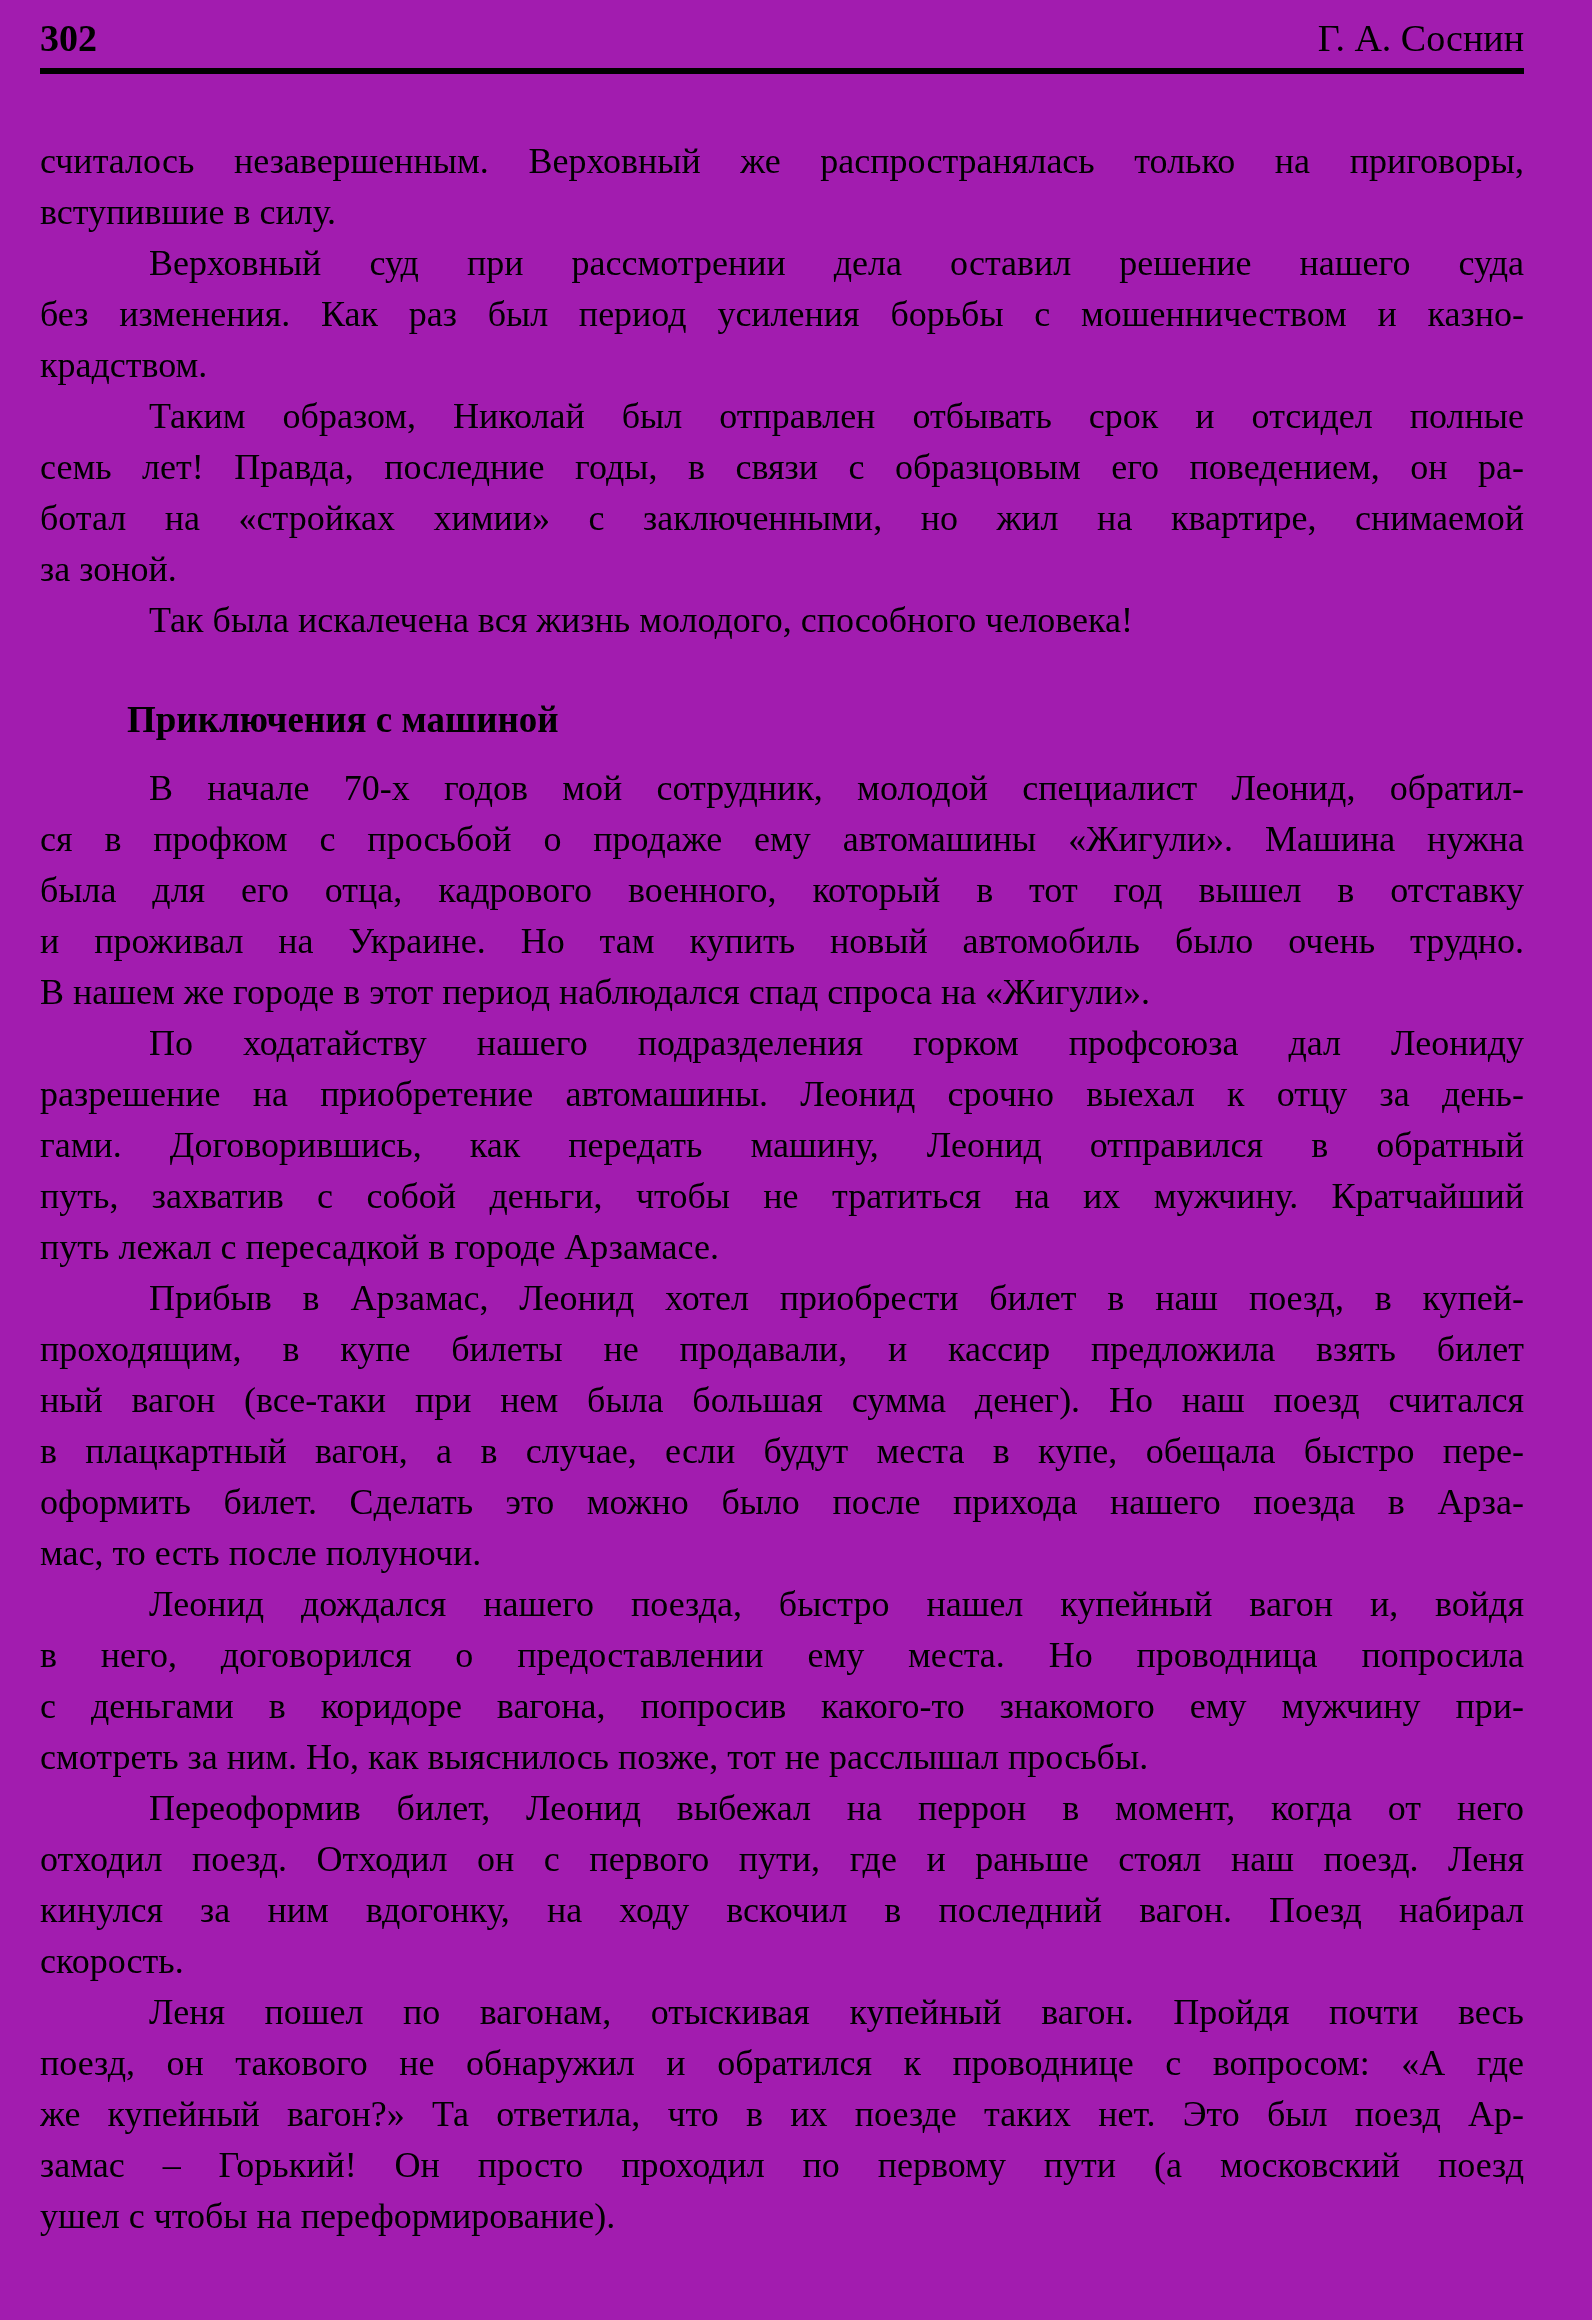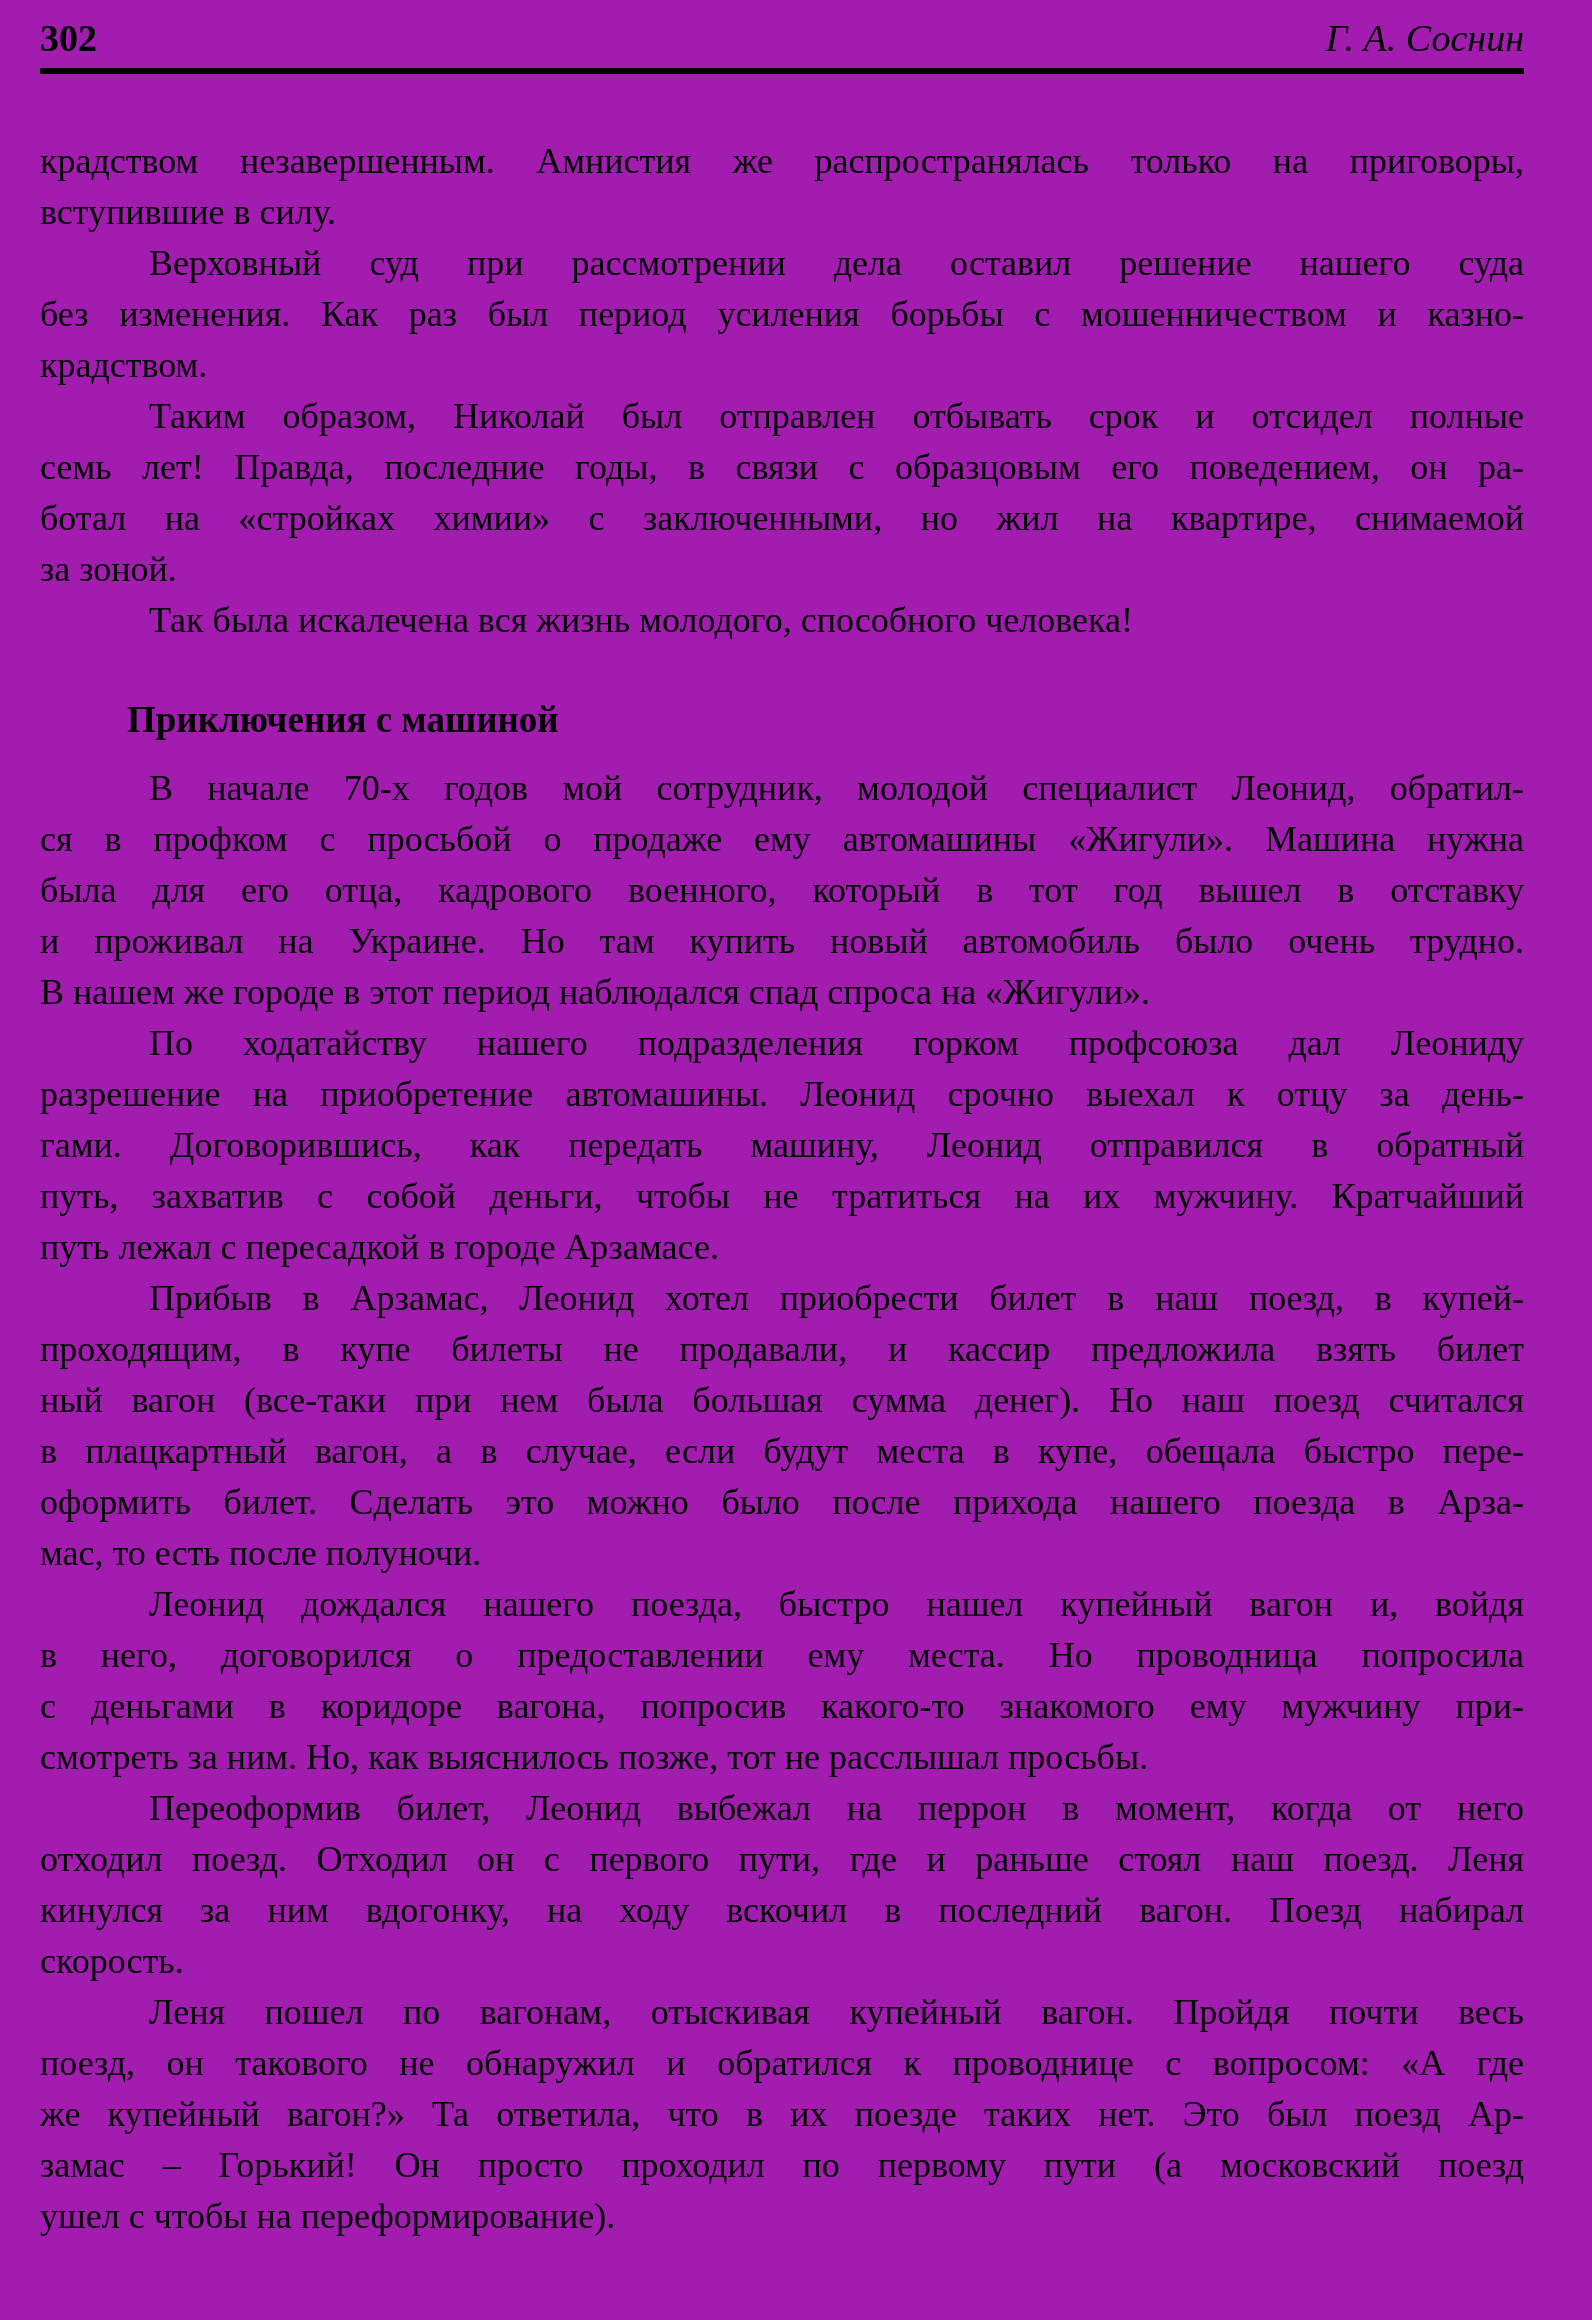--- a/index.html
+++ b/index.html
@@ -25,21 +25,20 @@
     display: flex;
     justify-content: space-between;
     align-items: baseline;
     font-size: 38px;
     line-height: 44px;
   }
   .page-number {
     font-weight: 700;
   }
   .author {
-    font-style: italic;
     font-weight: 400;
   }
   .header-rule {
     height: 6px;
     background: #000000;
     margin-top: 8px;
   }
   .text-body {
     margin-top: 62px;
     font-size: 36px;
@@ -71,21 +70,21 @@
 <body>
 
 <div class="page">
   <div class="running-header">
     <span class="page-number">302</span>
     <span class="author">Г. А. Соснин</span>
   </div>
   <div class="header-rule"></div>
   <div class="text-body">
       <div class="paragraph">
-        <div class="line">крадством незавершенным. Амнистия же распространялась только на приговоры,</div>
+        <div class="line">считалось незавершенным. Верховный же распространялась только на приговоры,</div>
         <div class="line last">вступившие в силу.</div>
       </div>
       <div class="paragraph">
         <div class="line indent">Верховный суд при рассмотрении дела оставил решение нашего суда</div>
         <div class="line">без изменения. Как раз был период усиления борьбы с мошенничеством и казно-</div>
         <div class="line last">крадством.</div>
       </div>
       <div class="paragraph">
         <div class="line indent">Таким образом, Николай был отправлен отбывать срок и отсидел полные</div>
         <div class="line">семь лет! Правда, последние годы, в связи с образцовым его поведением, он ра-</div>

